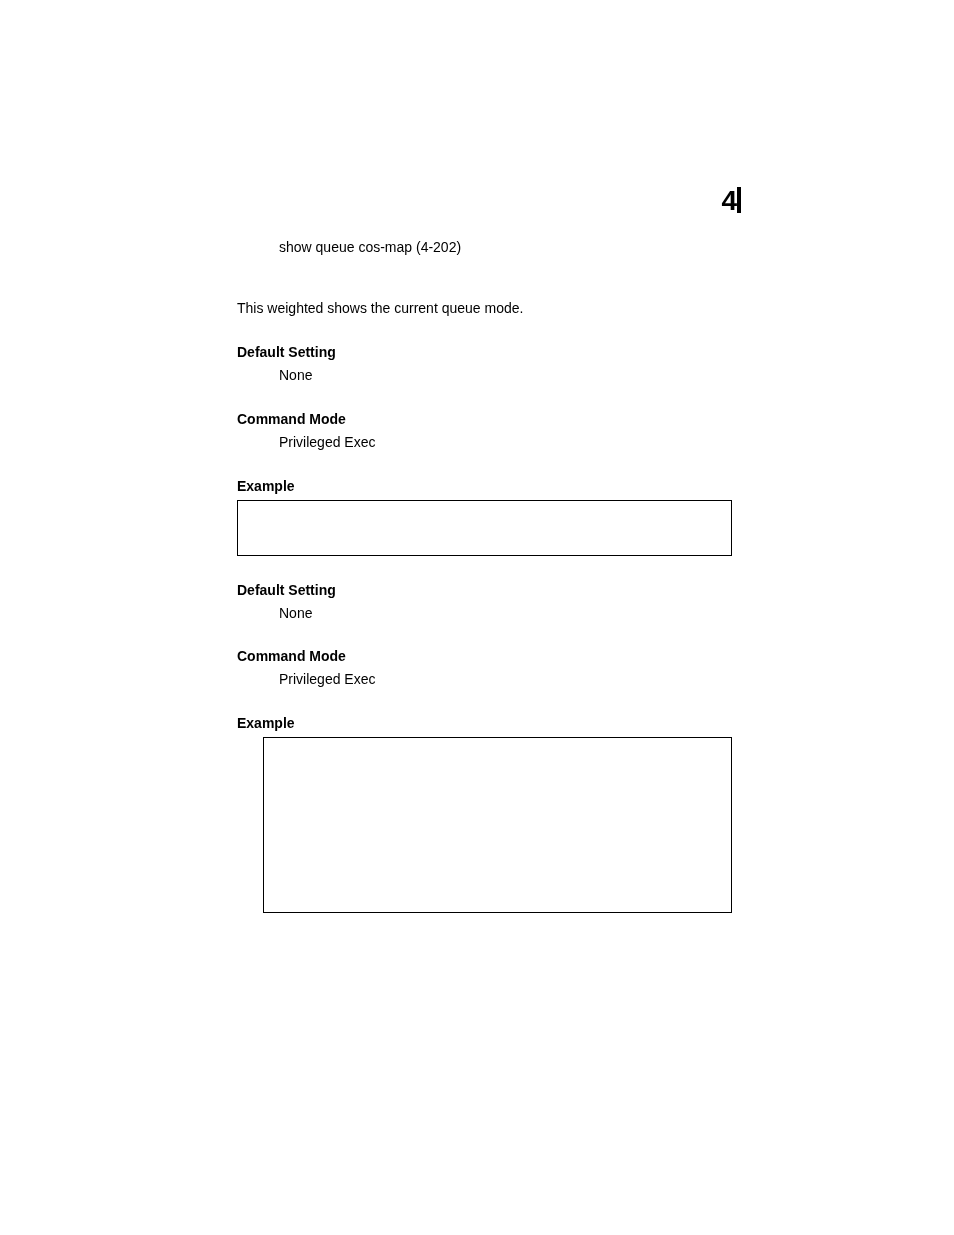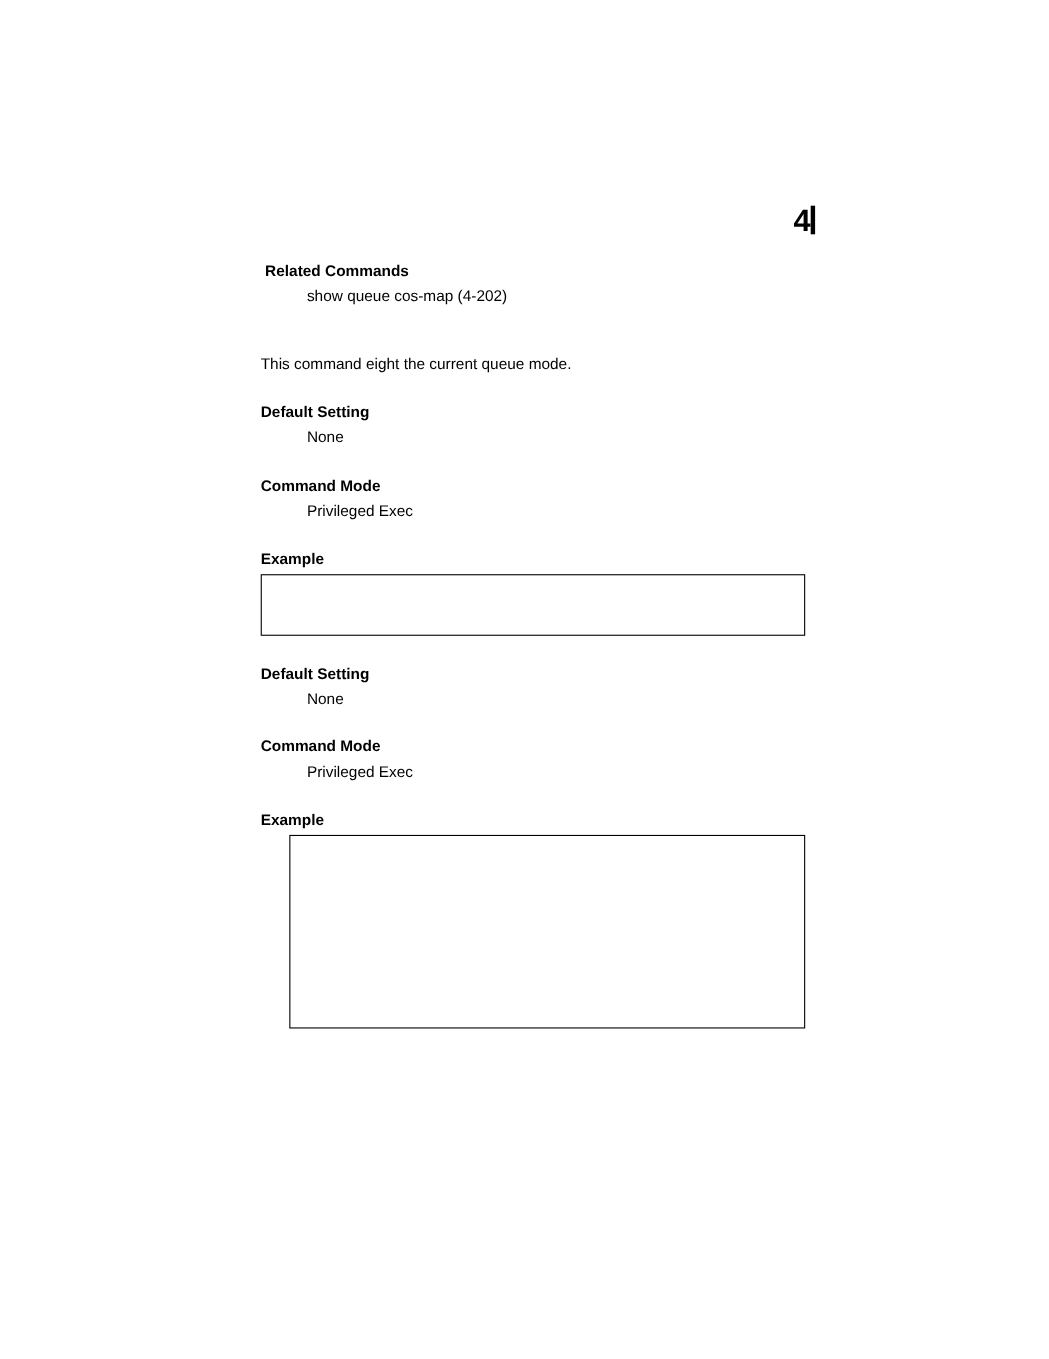--- a/index.html
+++ b/index.html
@@ -76,24 +76,23 @@
       margin-left: 26px;
     }
   </style>
 </head>
 <body>
 
 <div class="page-number-badge">4</div>
 
 <div class="content">
 
-  <div class="heading first-heading">Related Commands</div>
   <div class="indented-text">show queue cos-map (4-202)</div>
 
-  <div class="body-text">This command eight the current queue mode.</div>
+  <div class="body-text">This weighted shows the current queue mode.</div>
   <div class="heading">Default Setting</div>
   <div class="indented-text">None</div>
   <div class="heading">Command Mode</div>
   <div class="indented-text">Privileged Exec</div>
   <div class="heading">Example</div>
   <div class="example-box"></div>
 
   <div class="heading">Default Setting</div>
   <div class="indented-text">None</div>
   <div class="heading">Command Mode</div>

